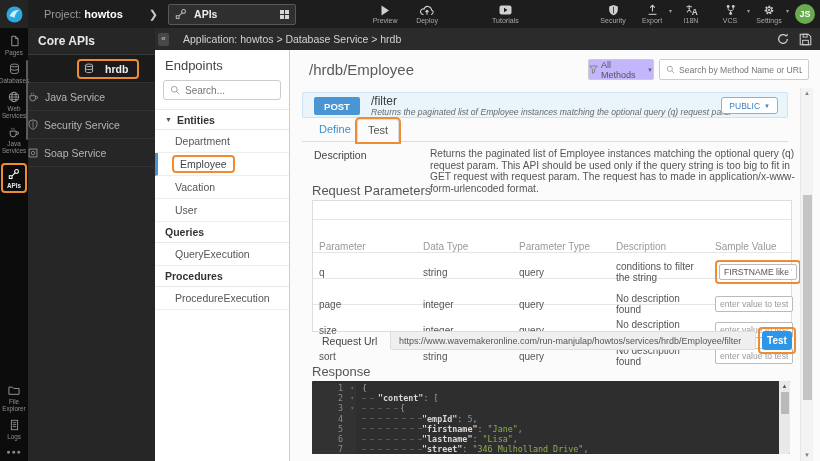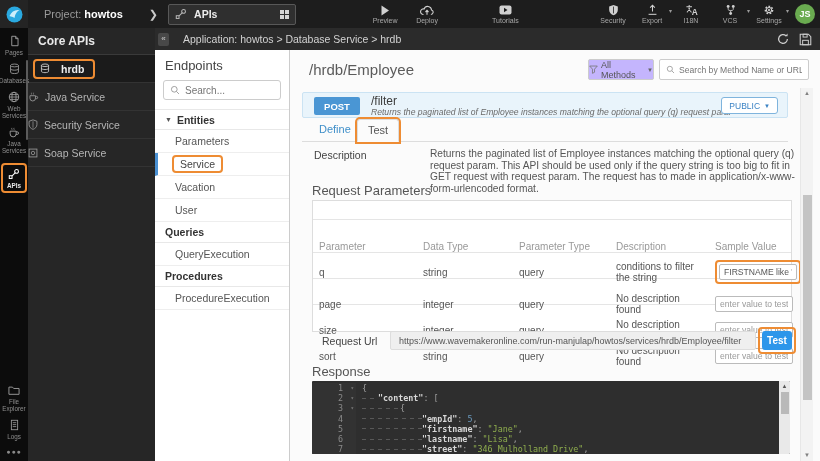--- a/index.html
+++ b/index.html
@@ -37,21 +37,21 @@
   .ab-item.active .lbl { color:#e8e8e8; font-weight:bold; }
   .ab-spacer { flex:1; }
   .ab-dots { color:#8a8a8a; font-size:7px; letter-spacing:1px; margin:8px 0 6px; cursor:pointer; }
 
   
   .coreapis { position:absolute; left:28px; top:28px; width:127px; height:433px; background:#262626; z-index:10; }
   .ca-header { height:27px; display:flex; align-items:center; padding-left:10px; color:#e8e8e8; font-size:12px; font-weight:bold; border-bottom:1px solid #3a3a3a; }
   .ca-item { height:28px; display:flex; align-items:center; padding-left:0; border-bottom:1px solid #333; color:#b5b5b5; font-size:10.5px; cursor:pointer; }
   .ca-item .ic { display:flex; margin-right:6px; color:#9a9a9a; }
   .ca-item.selected { background:#1b1b1b; padding-left:5px; }
-  .ca-hl { display:inline-flex; align-items:center; border:2px solid #ee8c33; border-radius:4px; padding:2px 9px 2px 5px; }
+  .ca-hl { display:inline-flex; align-items:center; border:2px solid #ee8c33; border-radius:4px; padding:2px 9px 2px 5px;margin-left:44px; }
   .ca-item.selected .ic { color:#cfcfcf; }
   .ca-item.selected span.txt { color:#efefef; font-weight:bold; }
 
   
   .crumbbar { position:absolute; left:155px; top:28px; width:665px; height:22px; background:#2b2b2b; display:flex; align-items:center; z-index:15; }
   .collapse-btn { width:11px; height:13px; background:#484848; border-radius:2px; color:#cfcfcf; font-size:8px; line-height:12px; text-align:center; margin-left:3px; cursor:pointer; }
   .crumb-text { color:#d2d2d2; font-size:10.5px; margin-left:14px; }
   .crumb-icons { margin-left:auto; display:flex; align-items:center; gap:9px; padding-right:8px; color:#cfcfcf; }
   .crumb-icons .cic { display:flex; cursor:pointer; }
 
@@ -408,24 +408,24 @@
             <path d="M9 9l3.5 3.5" stroke="currentColor" stroke-width="1.3"></path>
           </svg>
         </span>
       <input placeholder="Search..." style="">
     </div>
     <div class="ep-sec">
       <span class="tri">▼</span>
       <span>Entities</span>
     </div>
     <div class="ep-item">
-        <span>Parameters</span>
+        <span>Department</span>
       </div>
     <div class="ep-item selected">
-      <span class="ep-hl"><span>Service</span></span>
+      <span class="ep-hl"><span>Employee</span></span>
     </div>
     <div class="ep-item">
         <span>Vacation</span>
       </div>
     <div class="ep-item">
         <span>User</span>
       </div>
     <div class="ep-sec noborder-top">
         <span>Queries</span>
       </div>

